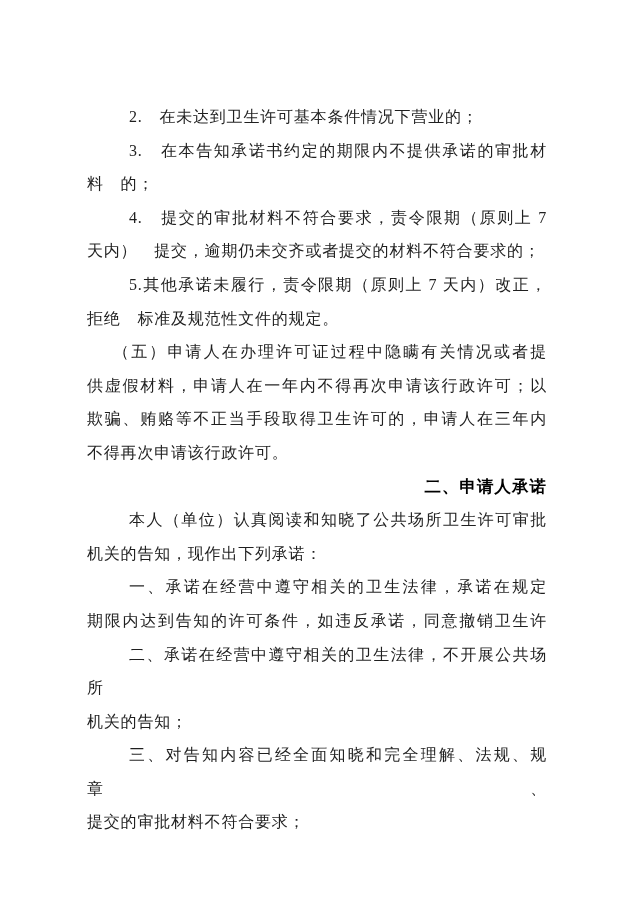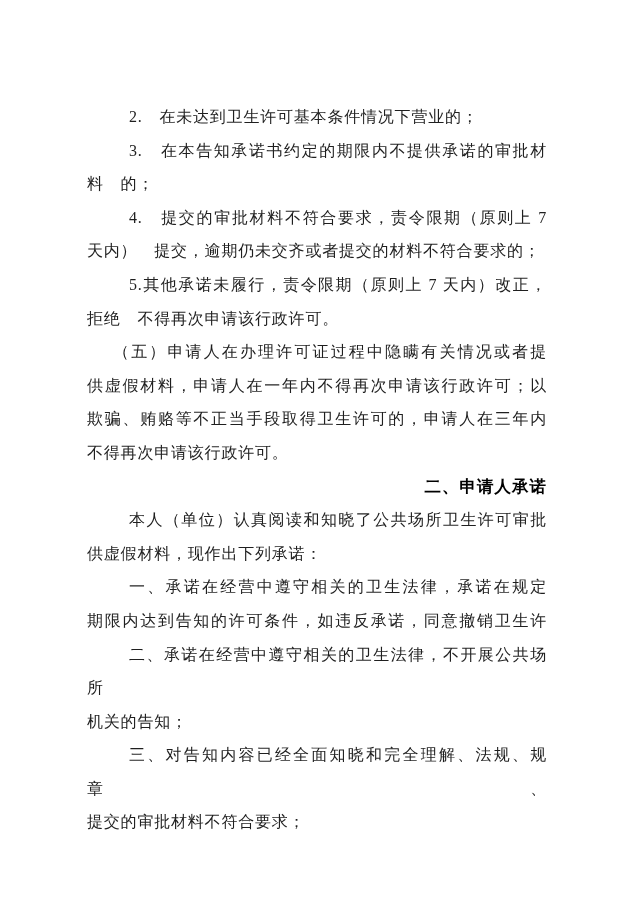--- a/index.html
+++ b/index.html
@@ -77,37 +77,37 @@
       <div class="line">料　的；</div>
     </div>
 
     <div class="para">
       <div class="line ind fill">4.　提交的审批材料不符合要求，责令限期（原则上 7</div>
       <div class="line">天内）　提交，逾期仍未交齐或者提交的材料不符合要求的；</div>
     </div>
 
     <div class="para">
       <div class="line ind fill">5.其他承诺未履行，责令限期（原则上 7 天内）改正，</div>
-      <div class="line">拒绝　不得再次申请该行政许可。</div>
+      <div class="line">拒绝　标准及规范性文件的规定。</div>
     </div>
 
     <div class="para">
       <div class="line ind-sm fill">（五）申请人在办理许可证过程中隐瞒有关情况或者提</div>
       <div class="line fill">供虚假材料，申请人在一年内不得再次申请该行政许可；以</div>
       <div class="line fill">欺骗、贿赂等不正当手段取得卫生许可的，申请人在三年内</div>
       <div class="line">不得再次申请该行政许可。</div>
     </div>
 
     <div class="para">
       <div class="line heading-line">二、申请人承诺</div>
     </div>
 
     <div class="para">
       <div class="line ind fill">本人（单位）认真阅读和知晓了公共场所卫生许可审批</div>
-      <div class="line">供虚假材料，现作出下列承诺：</div>
+      <div class="line">机关的告知，现作出下列承诺：</div>
     </div>
 
     <div class="para">
       <div class="line ind fill">一、承诺在经营中遵守相关的卫生法律，承诺在规定</div>
       <div class="line fill">期限内达到告知的许可条件，如违反承诺，同意撤销卫生许</div>
     </div>
 
     <div class="para">
       <div class="line ind fill">二、承诺在经营中遵守相关的卫生法律，不开展公共场所</div>
       <div class="line">机关的告知；</div>

